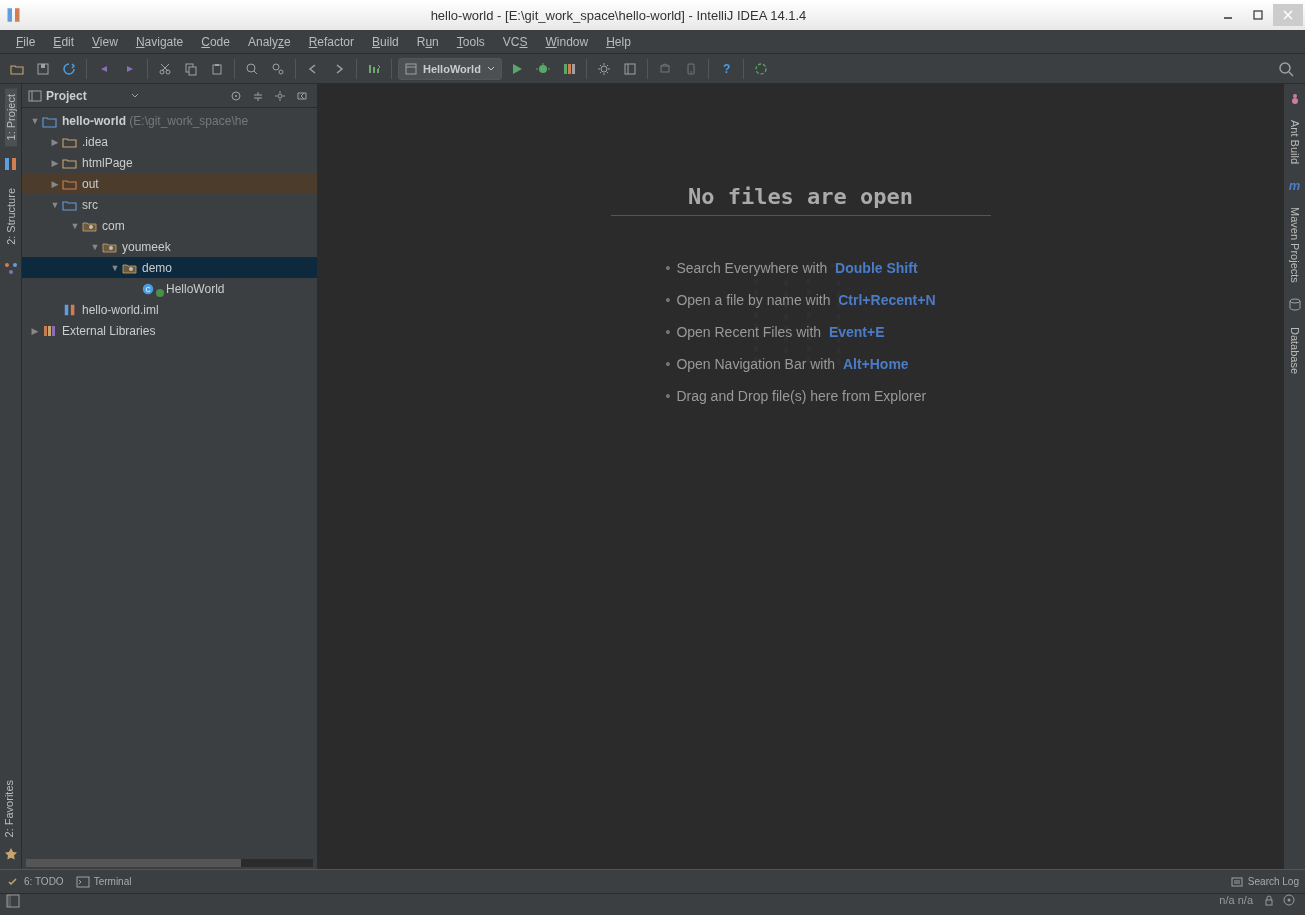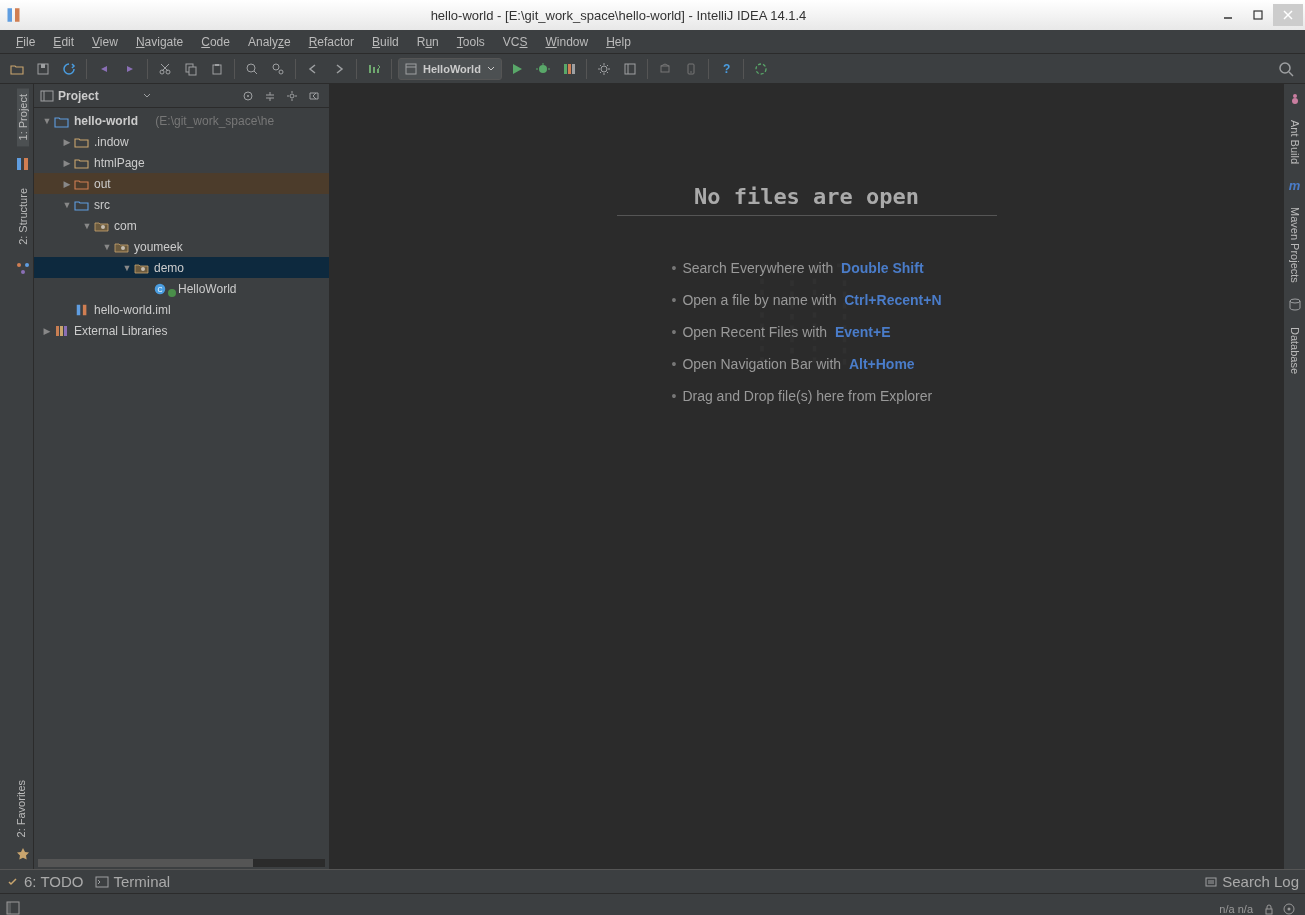--- a/index.html
+++ b/index.html
@@ -19,65 +19,65 @@
 .menubar .menu u { text-decoration:underline; }
 
 
 .toolbar { height:30px; background:#3c3f41; display:flex; align-items:center; padding:0 6px; gap:4px; border-bottom:1px solid #2b2b2b; position:relative; }
 .toolbar .tbtn { width:22px; height:22px; display:flex; align-items:center; justify-content:center; color:#afb1b3; border-radius:2px; }
 .toolbar .sep { width:1px; height:20px; background:#555; margin:0 2px; }
 .toolbar .runcfg { height:22px; background:#4c5052; border:1px solid #555; border-radius:3px; display:flex; align-items:center; padding:0 6px; color:#ccc; gap:6px; font-weight:bold; font-size:11px;}
 .toolbar .search-right { position:absolute; right:8px; }
 
 
-.main { flex:1; display:flex; min-height:0;padding-left:12px; }
+.main { flex:1; display:flex; min-height:0; }
 
 
 .left-strip { width:22px; background:#3c3f41; border-right:1px solid #2b2b2b; display:flex; flex-direction:column; align-items:center; padding-top:4px; gap:10px; }
 .left-strip .vtext { writing-mode:vertical-rl; transform:rotate(180deg); color:#bbb; font-size:11px; padding:6px 0; }
 .left-strip .vtext.sel { background:#4c5052; }
 .left-strip .bottom { margin-top:auto; margin-bottom:6px; }
 .vicon { width:16px; height:16px; }
 
 
 .project-panel { width:296px; background:#3c3f41; border-right:1px solid #2b2b2b; display:flex; flex-direction:column; }
 .project-header { height:24px; background:#3c3f41; border-bottom:1px solid #2b2b2b; display:flex; align-items:center; padding:0 6px; gap:4px; }
 .project-header .label { font-weight:bold; color:#ccc; flex:1; }
 .project-header .hbtn { width:18px; height:18px; color:#9ea0a2; display:flex; align-items:center; justify-content:center; }
 
 .tree { flex:1; overflow:hidden; padding-top:2px; font-family:Consolas,monospace; font-size:12px; position:relative;}
 .tree-row { height:21px; display:flex; align-items:center; color:#ccc; }
 .tree-row.sel { background:#0d293e; }
 .tree-row.out { background:#4c3c2b; }
 .tree-row .arrow { width:14px; color:#888; font-size:9px; text-align:center; }
 .tree-row .ficon { width:16px; height:14px; margin-right:4px; }
-.tree-row .dim { color:#777;margin-left:14px; }
+.tree-row .dim { color:#777; }
 .tree-row .badge { width:8px; height:8px; border-radius:50%; background:#4a8f4a; margin-right:-2px; position:relative; left:-4px; top:4px; }
 .tree-scroll { position:absolute; bottom:2px; left:4px; right:4px; height:8px; background:#2b2b2b; }
 .tree-scroll .thumb{ height:100%; width:75%; background:#555; }
 
 
 .editor { flex:1; background:#2b2b2b; display:flex; flex-direction:column; align-items:center; justify-content:flex-start; position:relative; }
 .editor .big-logo { position:absolute; top:170px; opacity:0.05; }
 .editor h1 { font-family:Consolas,monospace; font-size:22px; font-weight:bold; color:#aaaaaa; margin-top:100px; padding-bottom:6px; border-bottom:1px solid #555; width:380px; text-align:center;}
 .editor .tips { margin-top:28px; font-family:Consolas,monospace; font-size:14px; color:#999; }
 .editor .tip { margin:16px 0; }
 .editor .tip .bullet{ color:#777; margin-right:6px;}
 .editor .tip .key { color:#4a7cc9; font-weight:bold; }
 
 
 .right-strip { width:22px; background:#3c3f41; border-left:1px solid #2b2b2b; display:flex; flex-direction:column; align-items:center; padding-top:6px; gap:8px;}
 .right-strip .vtext { writing-mode:vertical-rl; color:#bbb; font-size:11px; padding:6px 0;}
 .right-strip .m { color:#4a7cc9; font-weight:bold; font-style:italic; font-size:13px;}
 
 
-.statusbar { height:24px; background:#3c3f41; border-top:1px solid #555; display:flex; padding:0 6px; gap:12px; font-size:15px; color:#aaa;}
+.statusbar { height:24px; background:#3c3f41; border-top:1px solid #555; display:flex; padding:0 6px; gap:12px; font-size:10px; color:#aaa;}
 .statusbar .status-item{ display:flex; align-items:center; gap:4px;}
 .statusbar .spacer{flex:1;}
-.bottombar{ height:22px; background:#3c3f41; border-top:1px solid #2b2b2b; display:flex; align-items:flex-end; padding:0 6px; color:#999; font-size:11px;}
+.bottombar{ height:22px; background:#3c3f41; border-top:1px solid #2b2b2b; display:flex; align-items:flex-start; padding:0 6px; color:#999; font-size:11px;}
 .bottombar .spacer{flex:1;}
 
 
 svg { display:block; }
 .folder-cl { stroke:#c9a56e; fill:none; stroke-width:1.1;}
 .folder-src { stroke:#5f9de0; fill:none; stroke-width:1.1;}
 .folder-out { stroke:#d07e52; fill:none; stroke-width:1.1;}
 .pkg-ico { stroke:#c9a56e; fill:#6b5a3e; stroke-width:0.8;}
 </style>
 </head>
@@ -346,21 +346,21 @@
         <svg class="ficon" viewBox="0 0 16 14">
             <path class="folder-src" d="M1 4h4l1 1h8v8H1z"></path>
           </svg>
         <b>hello-world</b>&nbsp;<span class="dim">(E:\git_work_space\he</span>
       </div>
       <div class="tree-row" style="padding-left:26px">
         <span class="arrow">▶</span>
           <svg class="ficon" viewBox="0 0 16 14">
             <path class="folder-cl" d="M1 4h4l1 1h8v7H1z"></path>
           </svg>
-          <span>.indow</span>
+          <span>.idea</span>
       </div>
       <div class="tree-row" style="padding-left:26px">
         <span class="arrow">▶</span>
           <svg class="ficon" viewBox="0 0 16 14">
             <path class="folder-cl" d="M1 4h4l1 1h8v7H1z"></path>
           </svg>
           <span>htmlPage</span>
       </div>
       <div class="tree-row out" style="padding-left:26px">
         <span class="arrow">▶</span>

